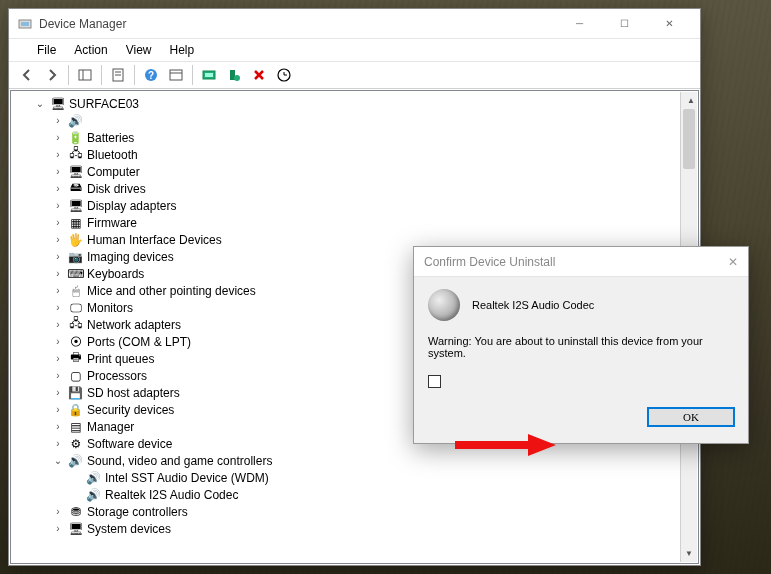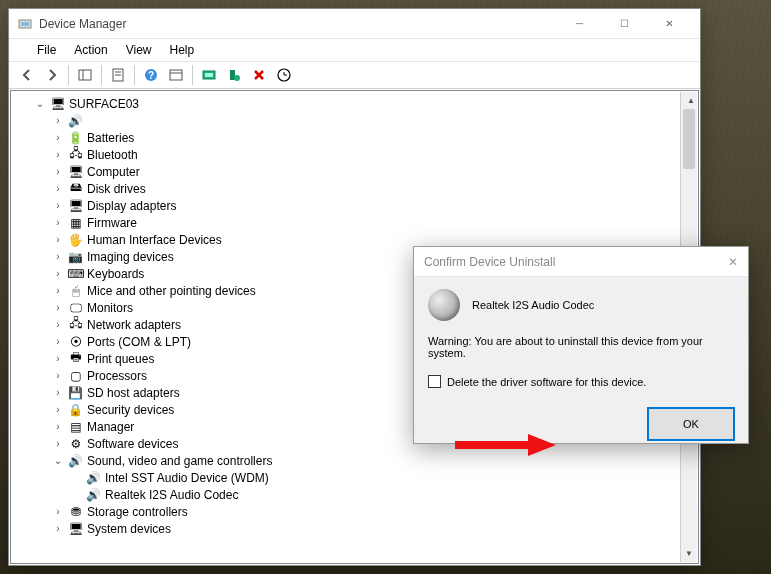--- a/index.html
+++ b/index.html
@@ -32,21 +32,21 @@
     .dialog { position: absolute; left: 413px; top: 246px; width: 336px; height: 198px; background: #f0f0f0; border: 1px solid #9a9a9a; box-shadow: 0 6px 24px rgba(0,0,0,.35); }
     .dialog-title { height: 30px; display:flex; align-items:center; padding: 1px 10px; background:#fff; color:#888; font-size:12px; border-bottom:1px solid #e5e5e5;}
     .dialog-title .spacer{flex:1;}
     .dialog-body { padding: 12px 14px; }
     .dev-row { display:flex; align-items:center; gap:12px; margin-bottom:14px;}
     .dev-icon { width:32px; height:32px; border-radius:50%; background: radial-gradient(circle at 35% 35%, #eee, #888); box-shadow: inset -2px -2px 4px rgba(0,0,0,.3);}
     .warn { font-size:11px; color:#000; margin-bottom:16px;}
     .chk-row{display:flex; align-items:center; gap:6px; font-size:11px; margin-bottom:20px;}
     .chk{width:13px; height:13px; border:1px solid #333; background:#fff;}
     .btn-row{display:flex; justify-content:flex-end; gap:8px;}
-    .dlg-btn{width:86px; height:32px; background:#e1e1e1; border:1px solid #adadad; font-size:11px; display:flex; align-items:center; justify-content:center;}
+    .dlg-btn{width:86px; height:18px; background:#e1e1e1; border:1px solid #adadad; font-size:11px; display:flex; align-items:center; justify-content:center;font-family:Liberation Serif, serif;}
     .dlg-btn:first-child{border:1px solid #0078d7; box-shadow:0 0 0 1px #0078d7;}
     .arrow-annot { position:absolute; left:450px; top:430px; pointer-events:none;}
   </style>
 </head>
 <body>
 
 <div class="bg"></div>
 
 <div class="window">
   <div class="titlebar">
@@ -238,21 +238,21 @@
           <span class="node-label">Security devices</span>
         </div>
         <div class="tree-node indent-2">
           <span class="expander">›</span>
           <span class="node-icon">▤</span>
           <span class="node-label">Manager</span>
         </div>
         <div class="tree-node indent-2">
           <span class="expander">›</span>
           <span class="node-icon">⚙</span>
-          <span class="node-label">Software devices</span>
+          <span class="node-label">Software device</span>
         </div>
         <div class="tree-node indent-2">
           <span class="expander">⌄</span>
           <span class="node-icon">🔊</span>
           <span class="node-label">Sound, video and game controllers</span>
         </div>
         <div class="tree-node indent-3">
           <span class="expander"></span>
           <span class="node-icon">🔊</span>
           <span class="node-label">Intel SST Audio Device (WDM)</span>
@@ -283,21 +283,20 @@
     <span style="color:#999;">✕</span>
   </div>
   <div class="dialog-body">
     <div class="dev-row">
       <div class="dev-icon"></div>
       <span style="font-size:11px;">Realtek I2S Audio Codec</span>
     </div>
     <div class="warn">Warning: You are about to uninstall this device from your system.</div>
     <div class="chk-row">
       <div class="chk"></div>
-      <span>Delete the driver software for this device.</span>
     </div>
     <div class="btn-row">
       <div class="dlg-btn">OK</div>
     </div>
   </div>
 </div>
 
 <div class="arrow-annot">
   <svg width="110" height="30">
       <line x1="5" y1="15" x2="80" y2="15" stroke="#e11" stroke-width="8"></line>

